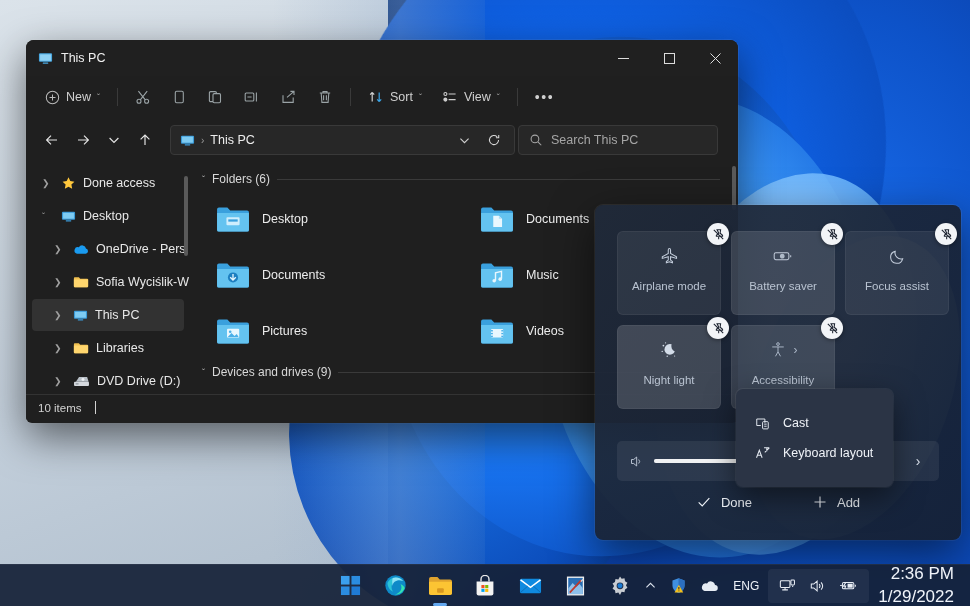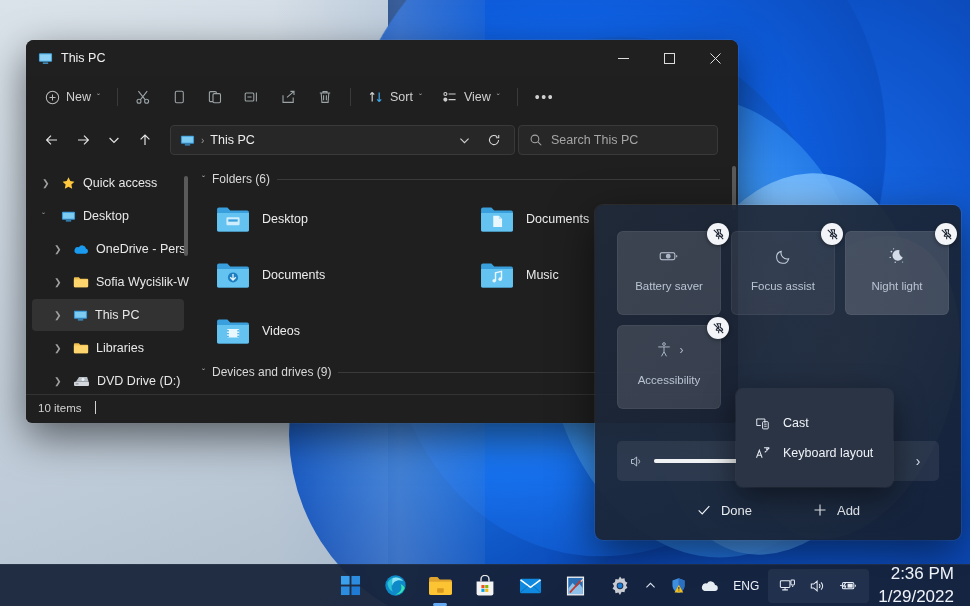--- a/index.html
+++ b/index.html
@@ -131,22 +131,22 @@
                    border-radius:5px; background:rgba(255,255,255,.07);
                    display:flex; align-items:center; padding:0 6px 0 12px; gap:10px; }
   .slider-track { position:relative; flex:1; height:4px; background:rgba(255,255,255,.55);
                   border-radius:2px; }
   .slider-fill { position:absolute; left:0; top:0; height:4px; border-radius:2px;
                  background:rgba(255,255,255,.85); }
   .slider-knob { position:absolute; top:-7px; width:18px; height:18px; border-radius:50%;
                  background:#d2c8b8; box-shadow:0 0 0 3px rgba(210,200,184,.25); }
   .qs-next { width:30px; height:30px; margin-left:auto; display:flex; align-items:center;
              justify-content:center; border-radius:4px; color:#dbe2ec; font-size:14px; }
-  .qs-footer { position:absolute; left:0; bottom:16px; width:100%; height:52px;
-               display:flex; align-items:flex-end; justify-content:center; gap:40px; }
+  .qs-footer { position:absolute; left:0; bottom:0; width:100%; height:52px;
+               display:flex; align-items:flex-start; justify-content:center; gap:40px; }
   .qs-fbtn { display:flex; align-items:center; gap:9px; font-size:13px; color:#eef2f7;
              padding:6px 10px; border-radius:4px; }
 
   
   #flyout {
     position:absolute; left:736px; top:389px; width:157px; height:98px;
     background:#2b3445; border-radius:7px;
     box-shadow: 0 10px 30px rgba(0,0,0,.5), 0 0 0 1px rgba(255,255,255,.07);
     padding:5px 0; display:flex; flex-direction:column; justify-content:center;
   }
@@ -374,21 +374,21 @@
   <div class="ex-body">
 
     <div class="sidebar">
       <div class="nav-item">
         <span class="chev">❯</span>
         <span>
           <svg width="15" height="15" viewBox="0 0 16 16">
               <path d="M8 1.4l1.9 4 4.4.6-3.2 3.1.8 4.4L8 11.4l-3.9 2.1.8-4.4L1.7 6l4.4-.6z" fill="#ffc83d"></path>
             </svg>
         </span>
-        <span>Quick access</span>
+        <span>Done access</span>
       </div>
 
       <div class="nav-item">
         <span class="chev">ˇ</span>
         <span>
           <svg width="15" height="15" viewBox="0 0 16 16">
             <rect x="1" y="3" width="14" height="8.4" rx="1" fill="#3a9ad9"></rect>
             <rect x="2.2" y="4.1" width="11.6" height="6.2" fill="#7ecbf2"></rect>
             <rect x="5" y="12" width="6" height="1.3" rx=".5" fill="#3a9ad9"></rect>
           </svg>
@@ -506,20 +506,32 @@
               <path d="M1 5.6a2 2 0 0 1 2-2h9l3 3.2h18a2 2 0 0 1 2 2v18.6a2 2 0 0 1-2 2H3a2 2 0 0 1-2-2z" fill="#3aa0dd"></path>
               <path d="M1 9.6h34v17.8a2 2 0 0 1-2 2H3a2 2 0 0 1-2-2z" fill="#64c3f0"></path>
               <path d="M16.4 22V13.6l6.4-1.4V20" stroke="#e8f7fe" stroke-width="1.5" fill="none"></path>
               <circle cx="15" cy="22.2" r="1.9" fill="#e8f7fe"></circle>
               <circle cx="21.4" cy="20.4" r="1.9" fill="#e8f7fe"></circle>
             </svg>
           </span>
           <span>Music</span>
         </div>
 
+        <div class="fitem">
+          <span>
+            <svg width="34" height="30" viewBox="0 0 36 32">
+              <path d="M1 5.6a2 2 0 0 1 2-2h9l3 3.2h18a2 2 0 0 1 2 2v18.6a2 2 0 0 1-2 2H3a2 2 0 0 1-2-2z" fill="#3aa0dd"></path>
+              <path d="M1 9.6h34v17.8a2 2 0 0 1-2 2H3a2 2 0 0 1-2-2z" fill="#64c3f0"></path>
+              <rect x="11.6" y="13.6" width="13" height="9.4" rx="1" fill="#e8f7fe"></rect>
+              <circle cx="15" cy="16.8" r="1.4" fill="#4ab0e8"></circle>
+              <path d="M12.4 22.4l4-4.4 3.2 3.4 2.4-2.2 2 3.2z" fill="#4ab0e8"></path>
+            </svg>
+          </span>
+          <span>Pictures</span>
+        </div>
 
         <div class="fitem">
           <span>
             <svg width="34" height="30" viewBox="0 0 36 32">
               <path d="M1 5.6a2 2 0 0 1 2-2h9l3 3.2h18a2 2 0 0 1 2 2v18.6a2 2 0 0 1-2 2H3a2 2 0 0 1-2-2z" fill="#3aa0dd"></path>
               <path d="M1 9.6h34v17.8a2 2 0 0 1-2 2H3a2 2 0 0 1-2-2z" fill="#64c3f0"></path>
               <rect x="11.6" y="13.8" width="13" height="9" rx="1" fill="#e8f7fe"></rect>
               <g fill="#4ab0e8">
                 <rect x="11.6" y="15" width="2" height="1.5"></rect>
                   <rect x="11.6" y="18" width="2" height="1.5"></rect>
@@ -547,20 +559,35 @@
   <div class="statusbar">
     <span>10 items</span>
     <span class="caret"></span>
   </div>
 </div>
 
 <div id="quick">
 
   <div class="qs-tiles">
 
+    <div class="tile">
+      <div class="unpin">
+        <svg width="13" height="13" viewBox="0 0 16 16" fill="none" stroke="#1d2330" stroke-width="1.3">
+          <path d="M6.2 2.2h4.4l-.6 4.2 3 2.6v1.2H5.4V9l3-2.6z"></path>
+          <path d="M8.2 11.2v2.6"></path>
+            <path d="M2.2 2.2 13.8 13.8"></path>
+        </svg>
+      </div>
+      <div class="tile-icon">
+        <svg width="19" height="19" viewBox="0 0 20 20" fill="none" stroke="#c2ccda" stroke-width="1.1">
+          <path d="M9.9 1.6c.8 0 1.2.7 1.2 1.6v3.6l6.3 3.6v1.6l-6.3-1.8v3.6l2 1.5v1.3l-3.2-1-3.2 1v-1.3l2-1.5v-3.6l-6.3 1.8v-1.6l6.3-3.6V3.2c0-.9.4-1.6 1.2-1.6z"></path>
+        </svg>
+      </div>
+      <div class="tile-label">Airplane mode</div>
+    </div>
 
     <div class="tile bright">
       <div class="unpin">
         <svg width="13" height="13" viewBox="0 0 16 16" fill="none" stroke="#1d2330" stroke-width="1.3">
           <path d="M6.2 2.2h4.4l-.6 4.2 3 2.6v1.2H5.4V9l3-2.6z"></path>
           <path d="M8.2 11.2v2.6"></path>
             <path d="M2.2 2.2 13.8 13.8"></path>
         </svg>
       </div>
       <div class="tile-icon">

